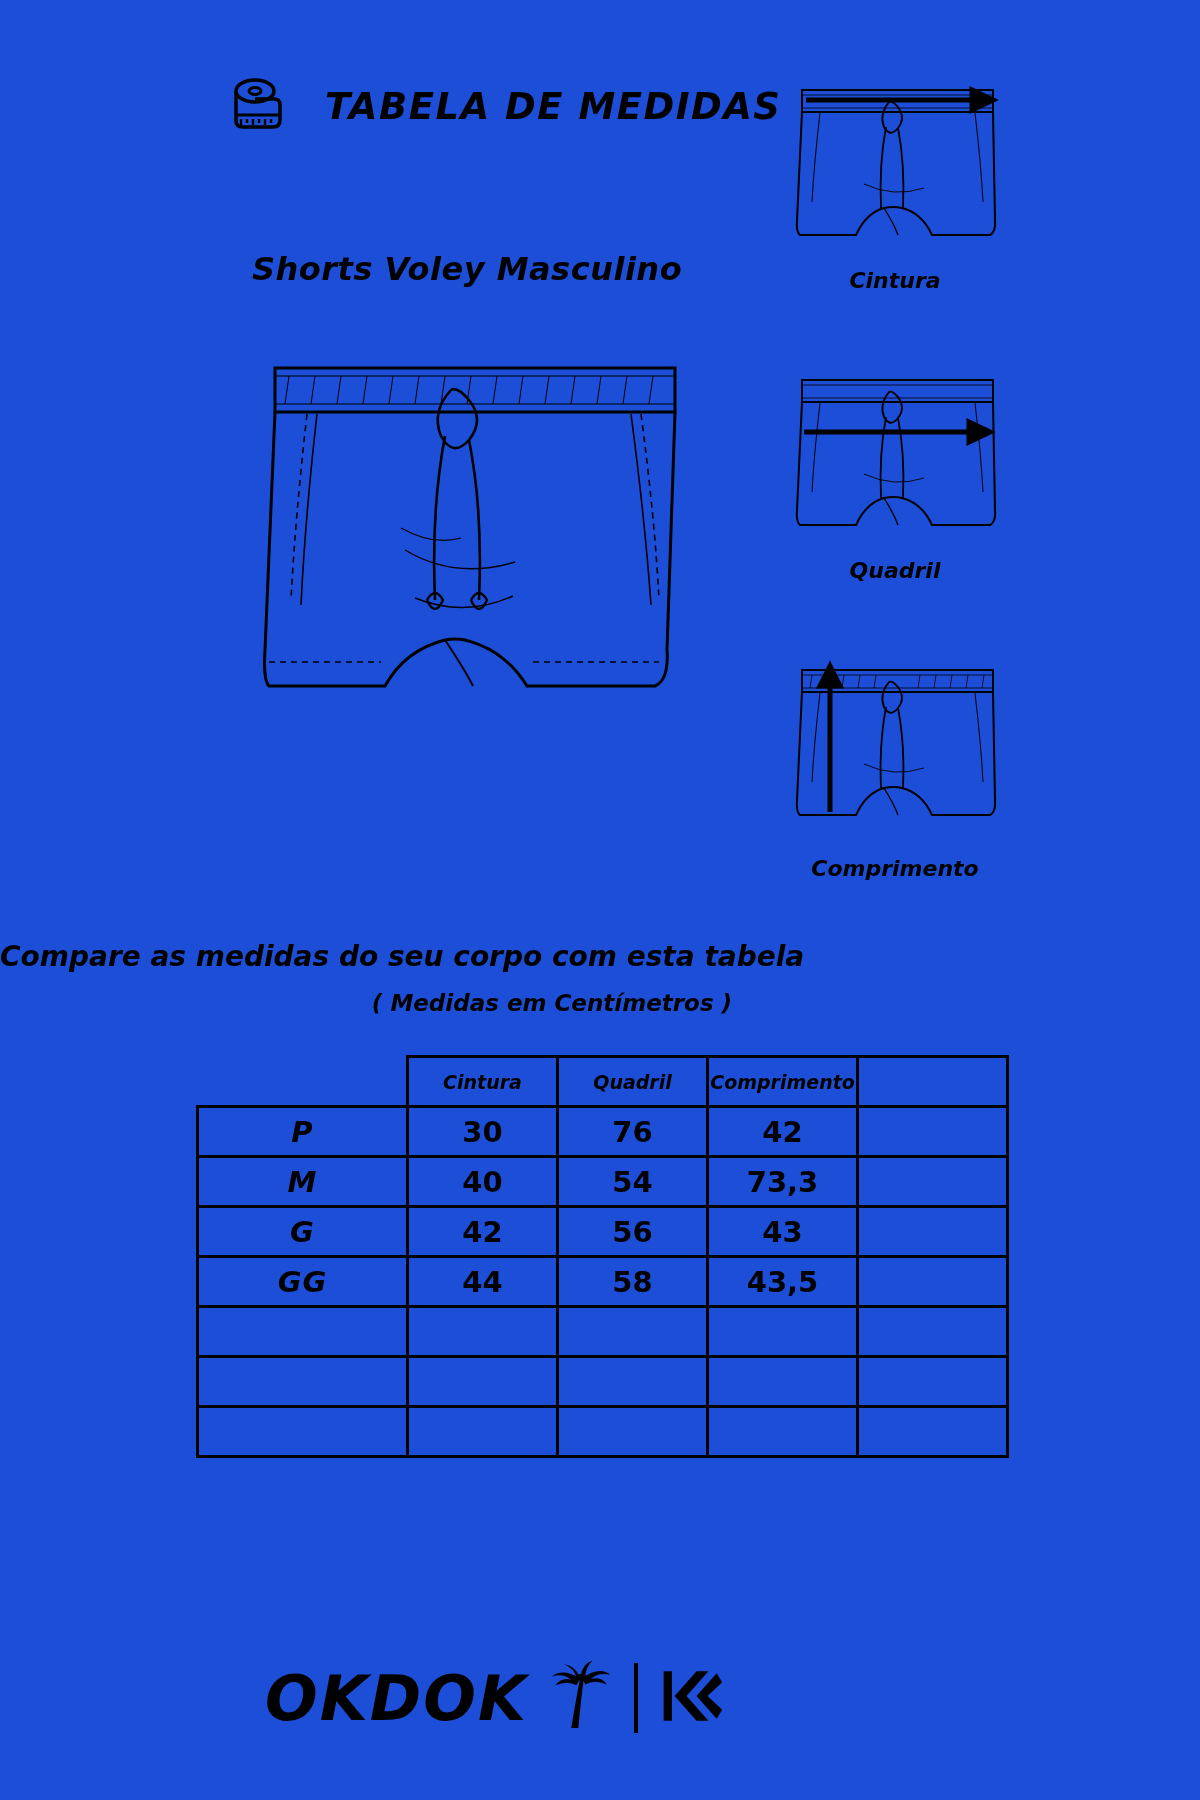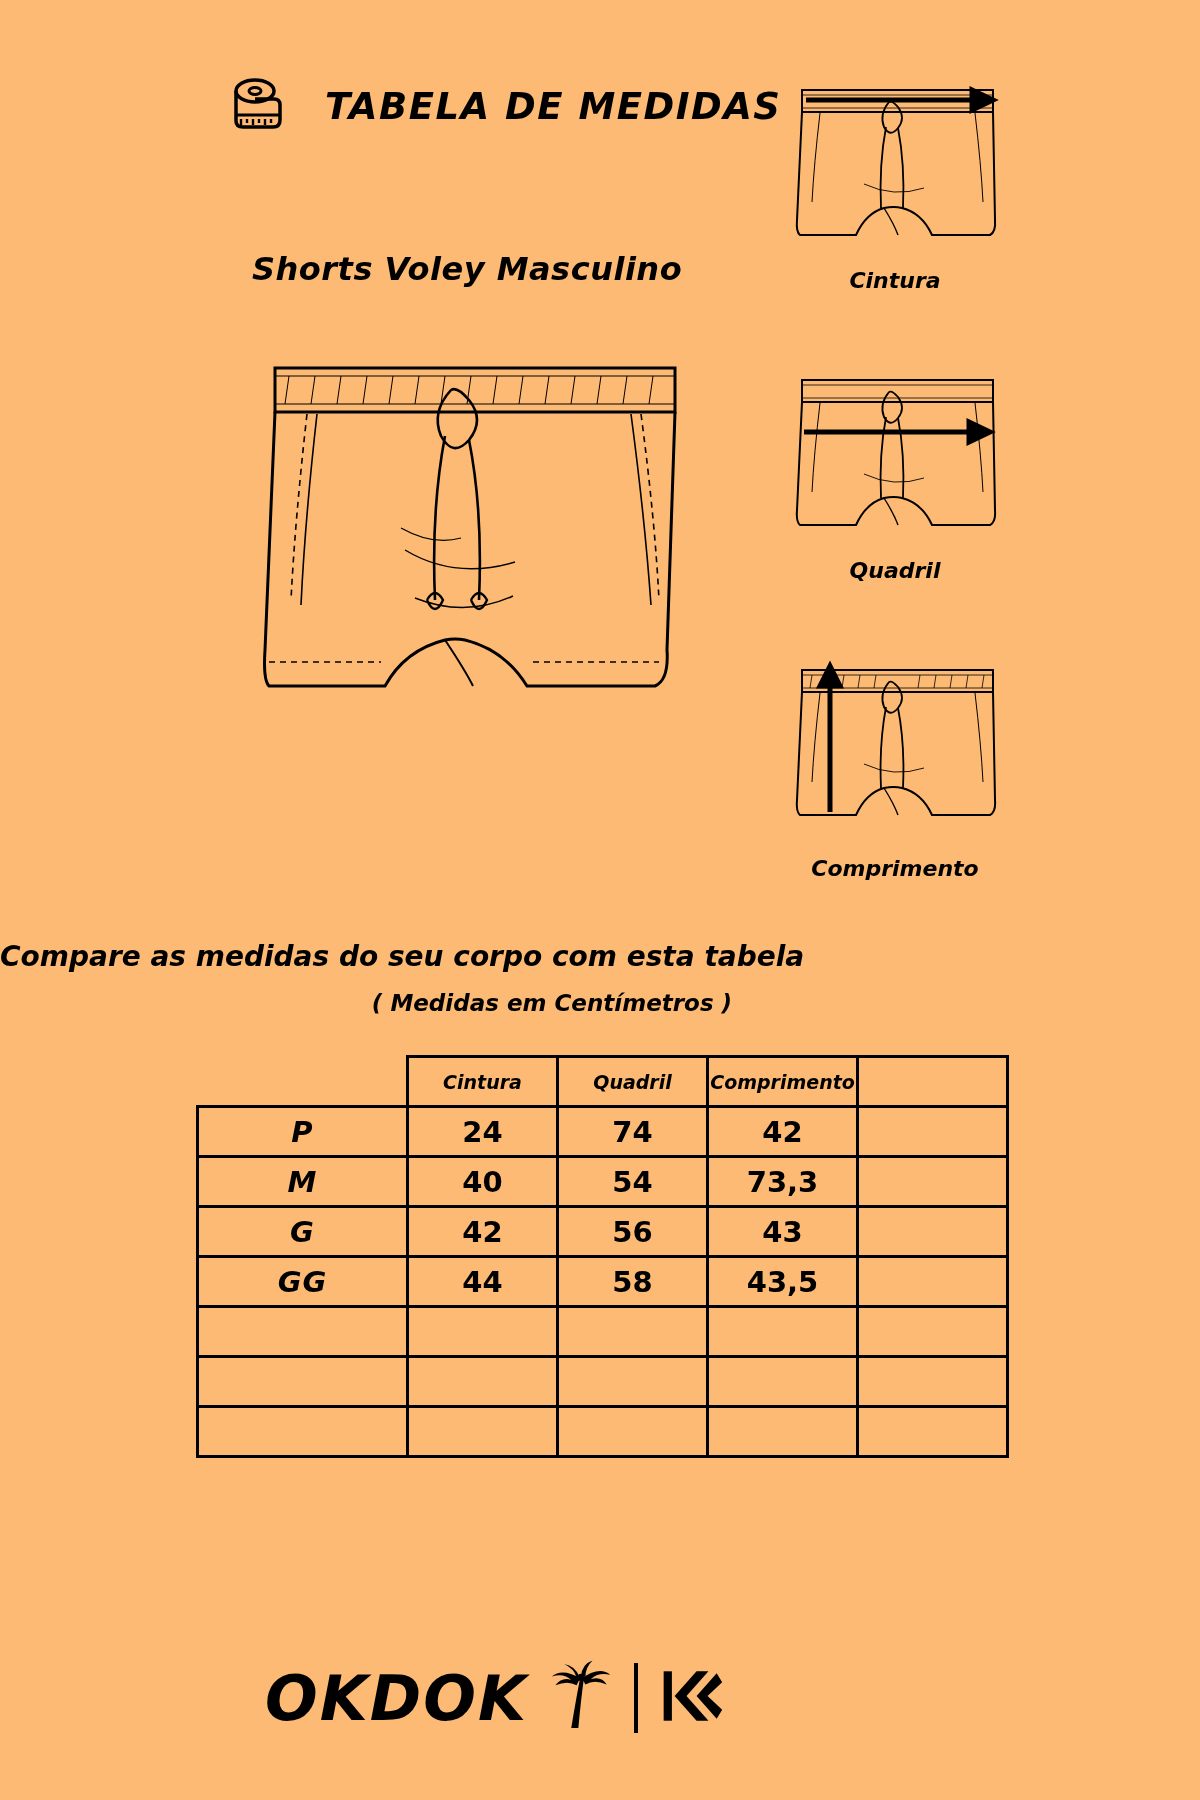--- a/index.html
+++ b/index.html
@@ -13,21 +13,21 @@
     font-family: "DejaVu Sans", sans-serif;
     color: #000000;
     position: relative;
     overflow: hidden;
   }
   .page {
     position: absolute;
     left: 0; top: 0;
     width: 1200px;
     height: 1800px;
-    background: #fdba74;
+    background: #1d4ed8;
   }
 
   
   .header-row {
     position: absolute;
     left: 225px;
     top: 75px;
     display: flex;
     align-items: center;
     gap: 26px;
@@ -359,22 +359,22 @@
         <tr class="hdr-row">
           <td class="hdr-corner"></td>
           <td class="hdr-cell">Cintura</td>
           <td class="hdr-cell">Quadril</td>
           <td class="hdr-cell">Comprimento</td>
           <td class="hdr-cell"></td>
         </tr>
 
         <tr>
           <td class="size-cell">P</td>
-          <td class="val-cell">24</td>
-          <td class="val-cell">74</td>
+          <td class="val-cell">30</td>
+          <td class="val-cell">76</td>
           <td class="val-cell">42</td>
           <td class="val-cell"></td>
         </tr>
         <tr>
           <td class="size-cell">M</td>
           <td class="val-cell">40</td>
           <td class="val-cell">54</td>
           <td class="val-cell">73,3</td>
           <td class="val-cell"></td>
         </tr>

